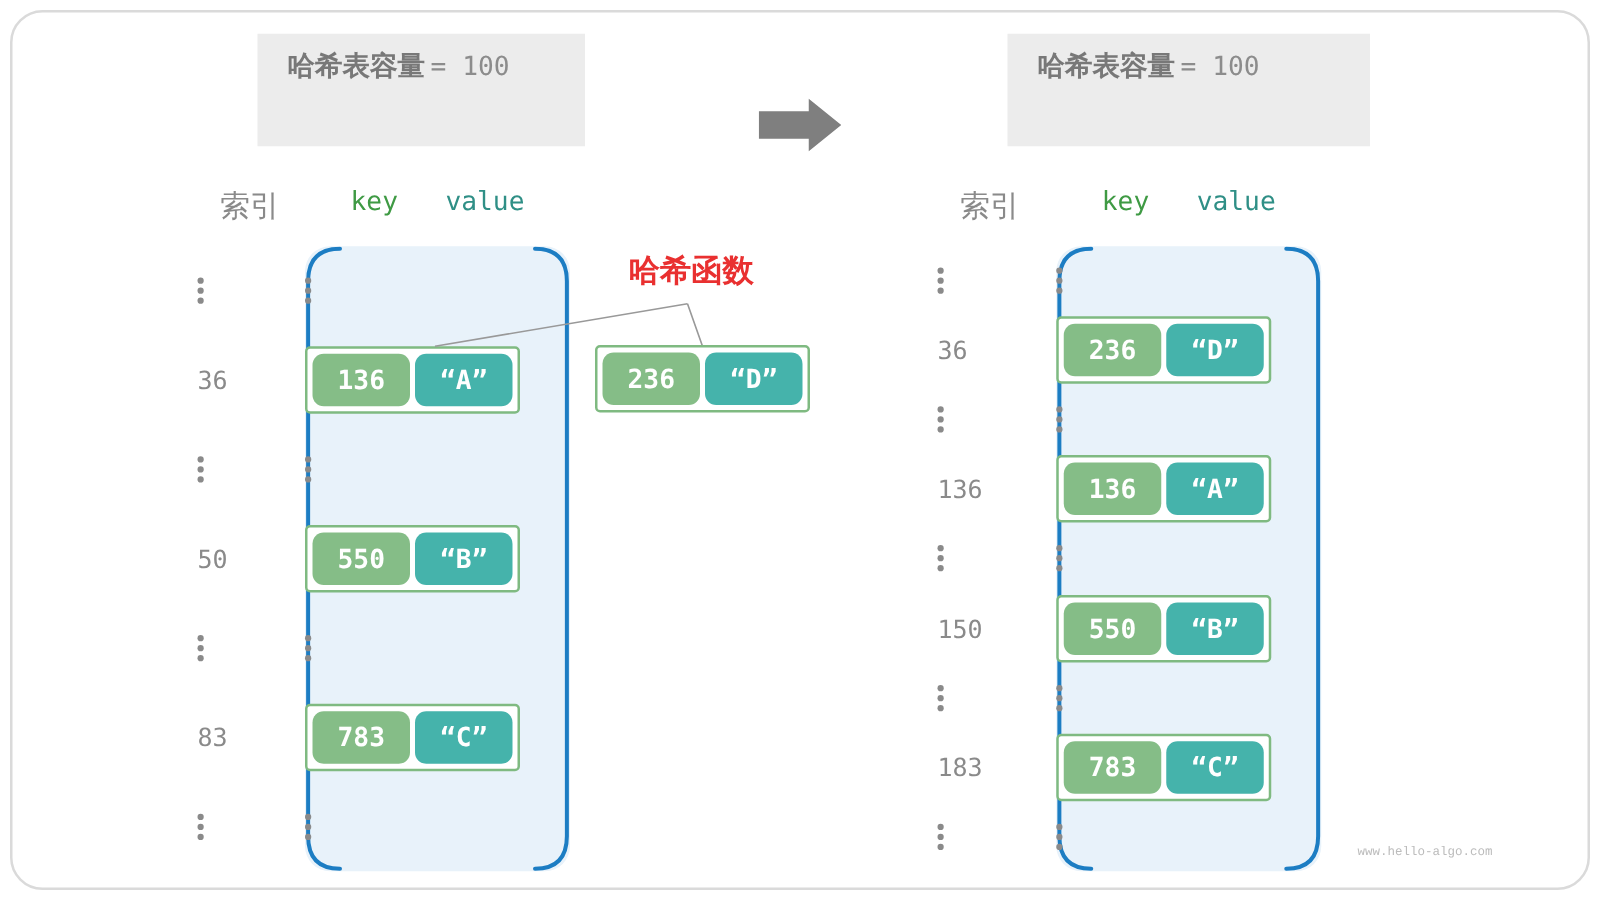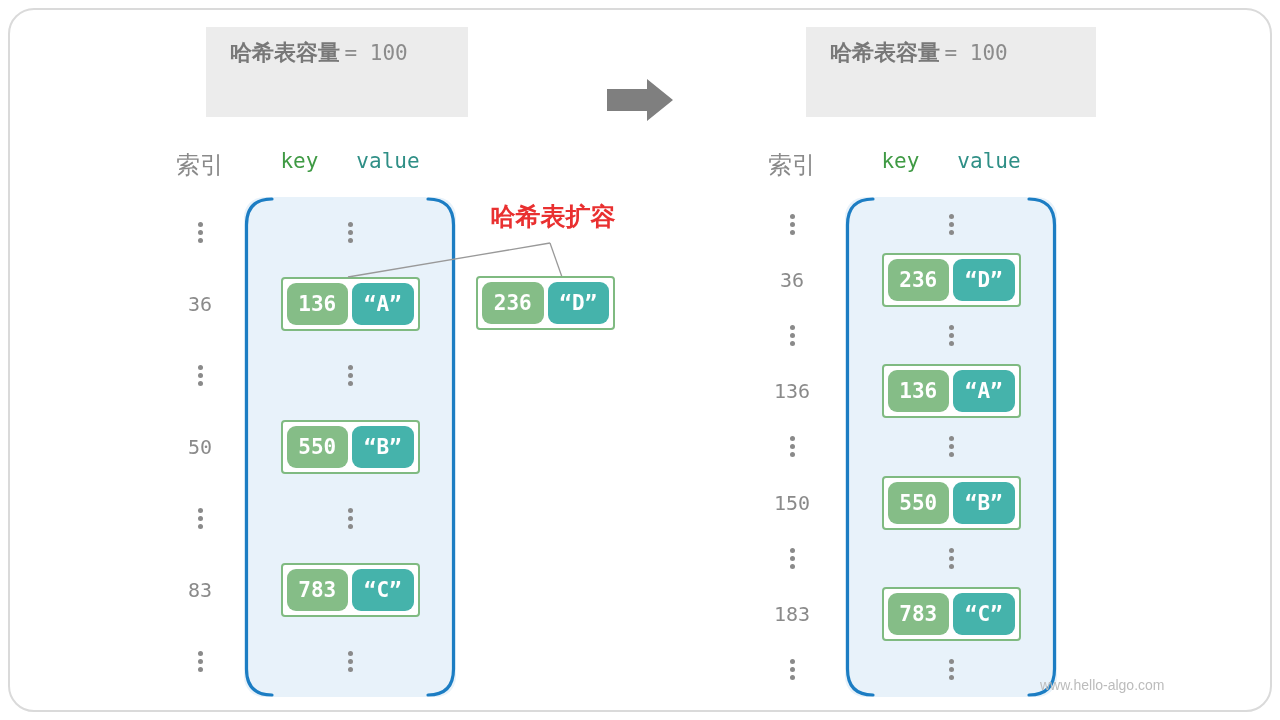--- a/index.html
+++ b/index.html
@@ -27,38 +27,38 @@
         font-family:"DejaVu Sans Mono",monospace;font-size:21px}
   .kv-key{color:#3f9a44}
   .kv-val{color:#2f8f86}
   .table-area{position:absolute;width:212px;height:500px}
   .table-bg{position:absolute;inset:0;background:var(--fill_blue);border-radius:20px}
   .bracket{position:absolute;inset:0}
   .vflex{position:absolute;inset:0;display:flex;flex-direction:column;
          justify-content:space-around;padding:8px 0}
   .index-col{position:absolute;width:84px;height:500px;display:flex;flex-direction:column;
          justify-content:space-around;padding:8px 0}
-  .row{display:flex;align-items:center;justify-content:center}
+  .row{display:flex;align-items:center;}
   .entry-row{height:54px}
   .dots-row{height:22px}
   .idx-label{font-family:"DejaVu Sans Mono",monospace;font-size:20px;color:var(--gray_text)}
   .vdots{width:5px;height:5px;border-radius:50%;background:var(--gray_text);
          box-shadow:0 -8px 0 var(--gray_text),0 8px 0 var(--gray_text)}
-  .pair{width:139px;height:54px;background:#fff;border:2.5px solid var(--pair_border);
+  .pair{width:172px;height:54px;background:#fff;border:2.5px solid var(--pair_border);
         border-radius:4px;display:flex;gap:4px;padding:4px}
   .cell{flex:1;border-radius:9px;display:flex;align-items:center;justify-content:center;
         color:#fff;font-family:"DejaVu Sans Mono",monospace;font-size:21px;font-weight:bold}
   .cell.key{background:var(--key_green)}
   .cell.val{background:var(--value_teal)}
   .collision-label{position:absolute;left:488px;top:200px;width:130px;text-align:center;
         font-weight:bold;font-size:25px;color:var(--red_text);white-space:nowrap}
   .overlay-svg{position:absolute;inset:0;pointer-events:none}
   .collision-pair-holder{position:absolute;left:476px;top:276px}
-  .watermark{position:absolute;left:1040px;top:677px;width:200px;text-align:left;
-        font-family:Liberation Sans, sans-serif;font-size:14px;color:var(--watermark_gray)}
+  .watermark{position:absolute;left:1040px;top:677px;width:200px;text-align:center;
+        font-family:Liberation Mono, monospace;font-size:10px;color:var(--watermark_gray)}
 </style>
 </head>
 <body>
 
 <div class="canvas">
 
   <div class="frame"></div>
 
   <div class="hbox" style="left:206px;top:27px;width:262px">
     <div class="hline">
@@ -229,21 +229,21 @@
         <div class="row dots-row">
           <span class="vdots"></span>
         </div>
       </div>
   </div>
 
   <svg class="overlay-svg" width="1280" height="720">
     <line x1="550" y1="243" x2="348" y2="277" stroke="#999" stroke-width="1.3"></line>
     <line x1="550" y1="243" x2="562" y2="277" stroke="#999" stroke-width="1.3"></line>
   </svg>
-  <div class="collision-label">哈希表扩容</div>
+  <div class="collision-label">哈希函数</div>
   <div class="collision-pair-holder" id="collision-pair">
       <div class="pair">
         <div class="cell key">236</div>
         <div class="cell val">“D”</div>
       </div>
     </div>
 
   <div class="watermark">www.hello-algo.com</div>
 
 </div>

